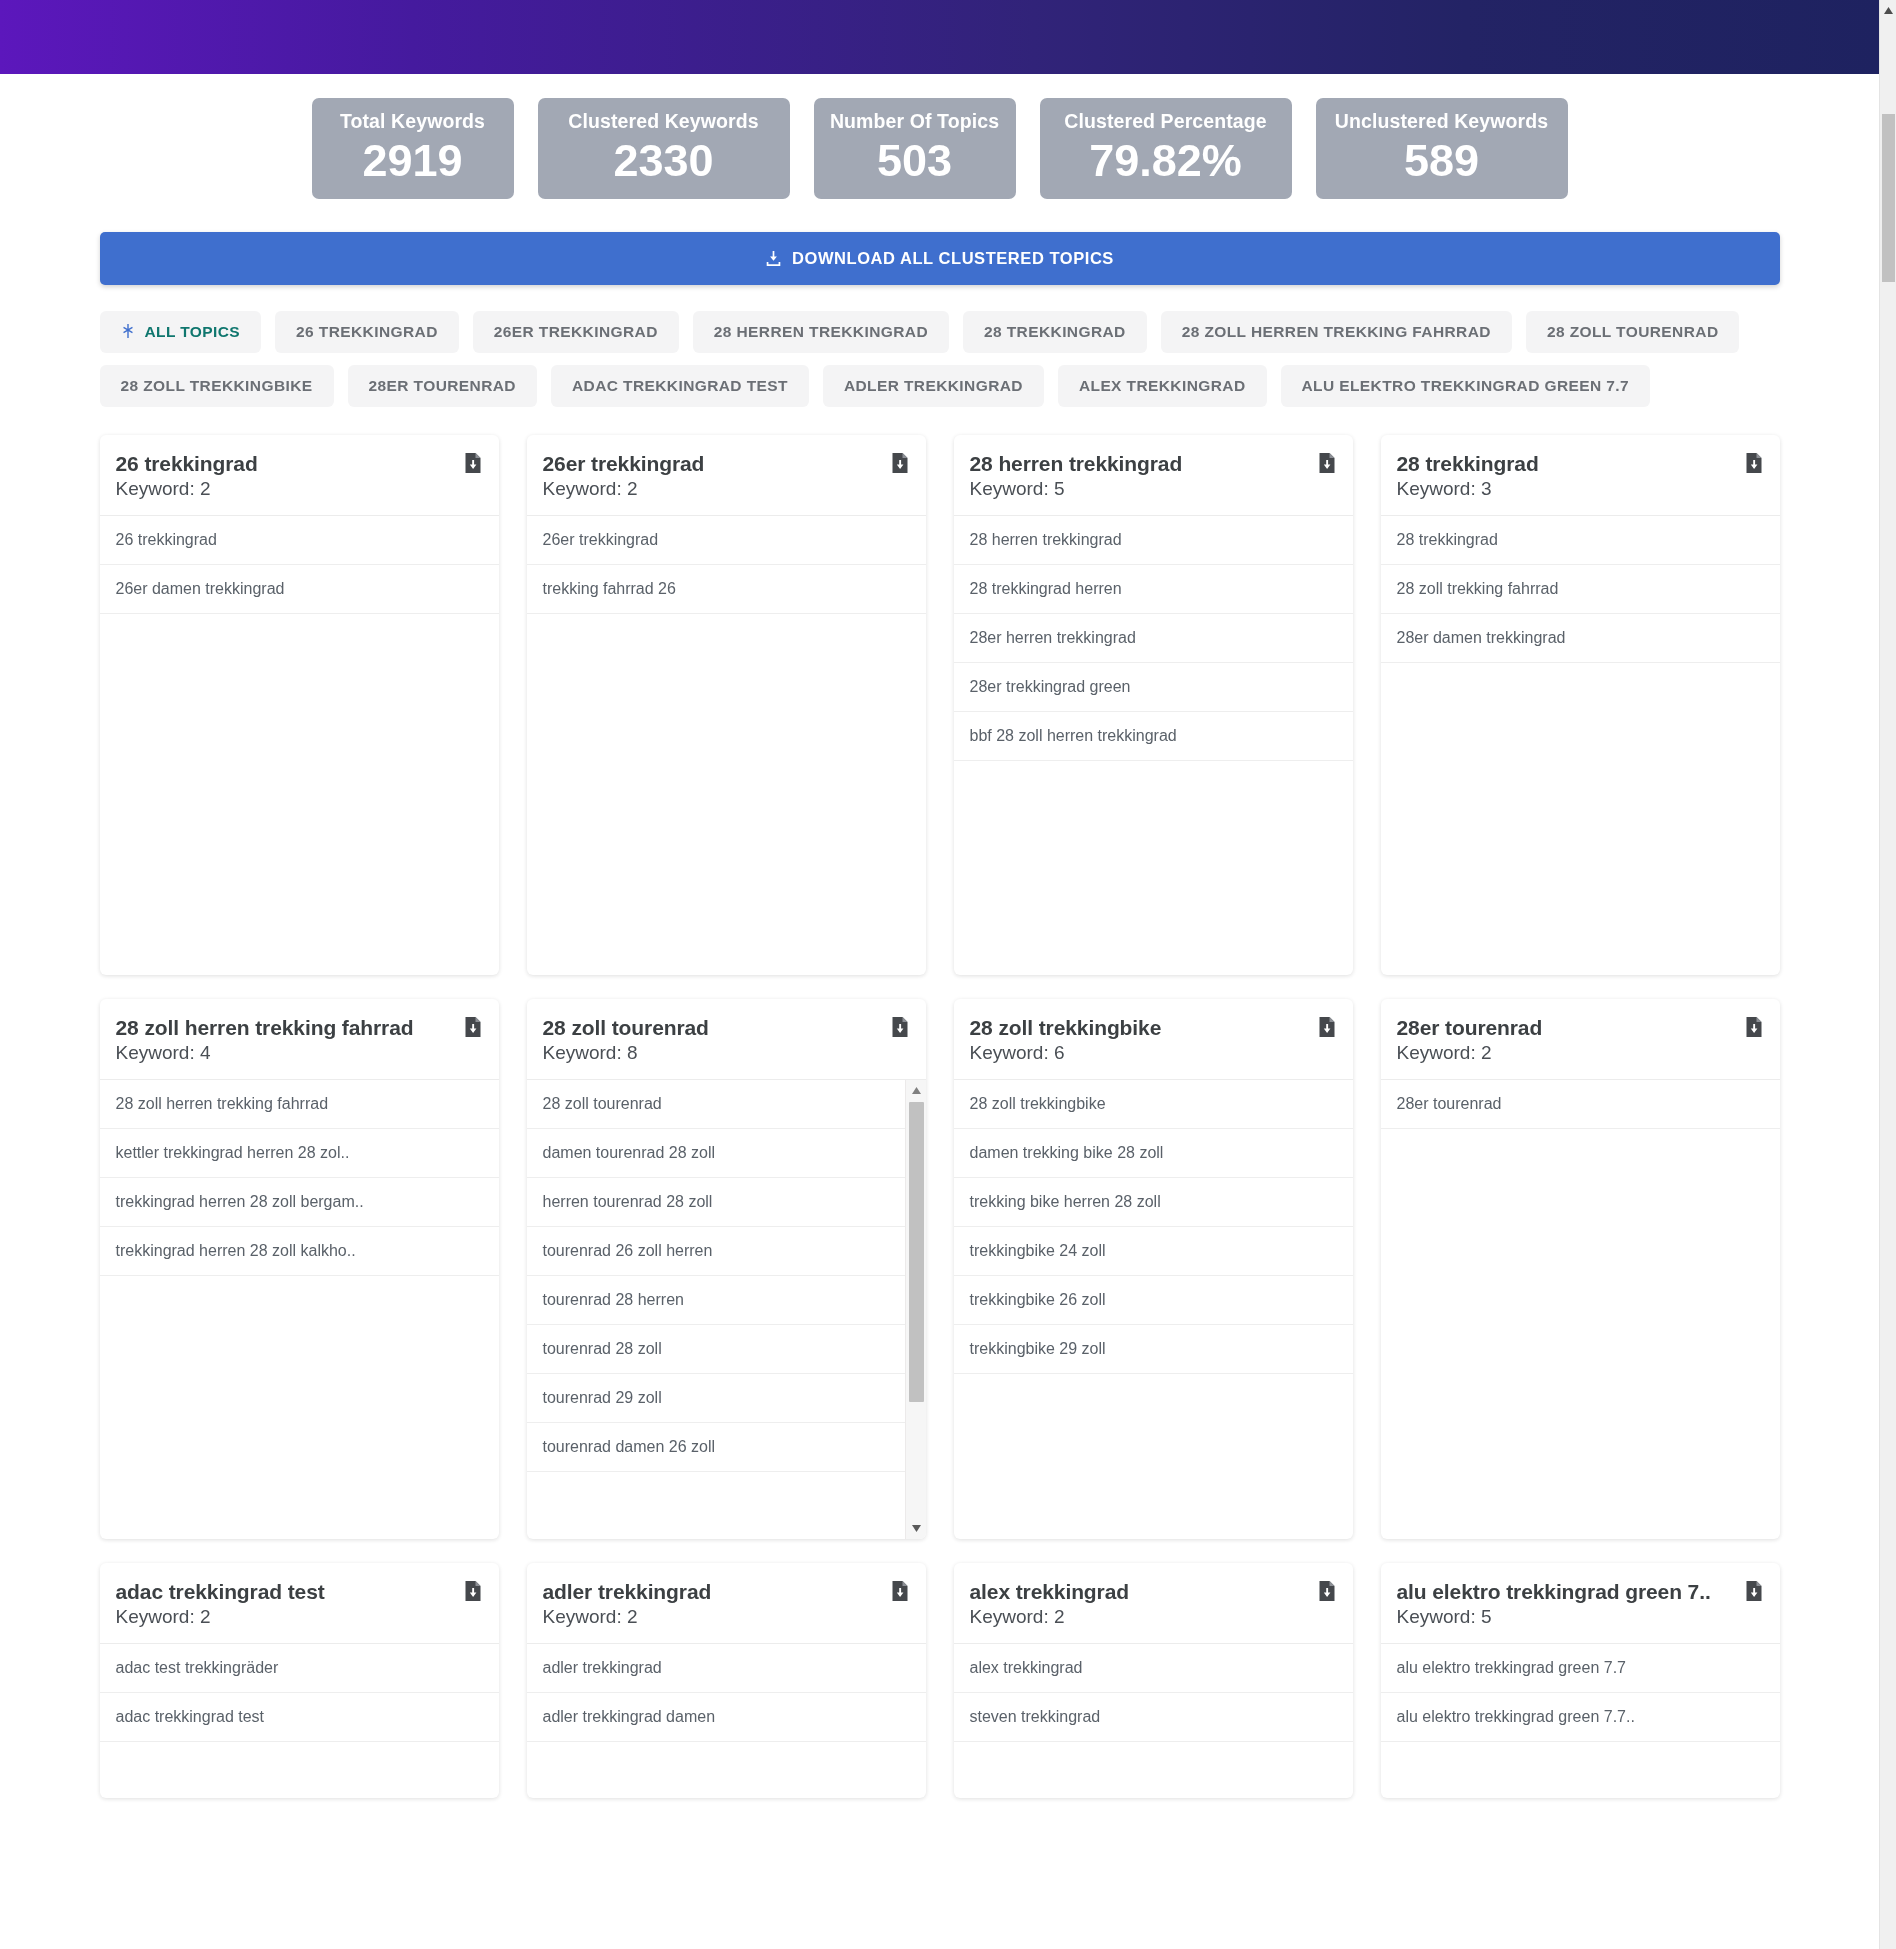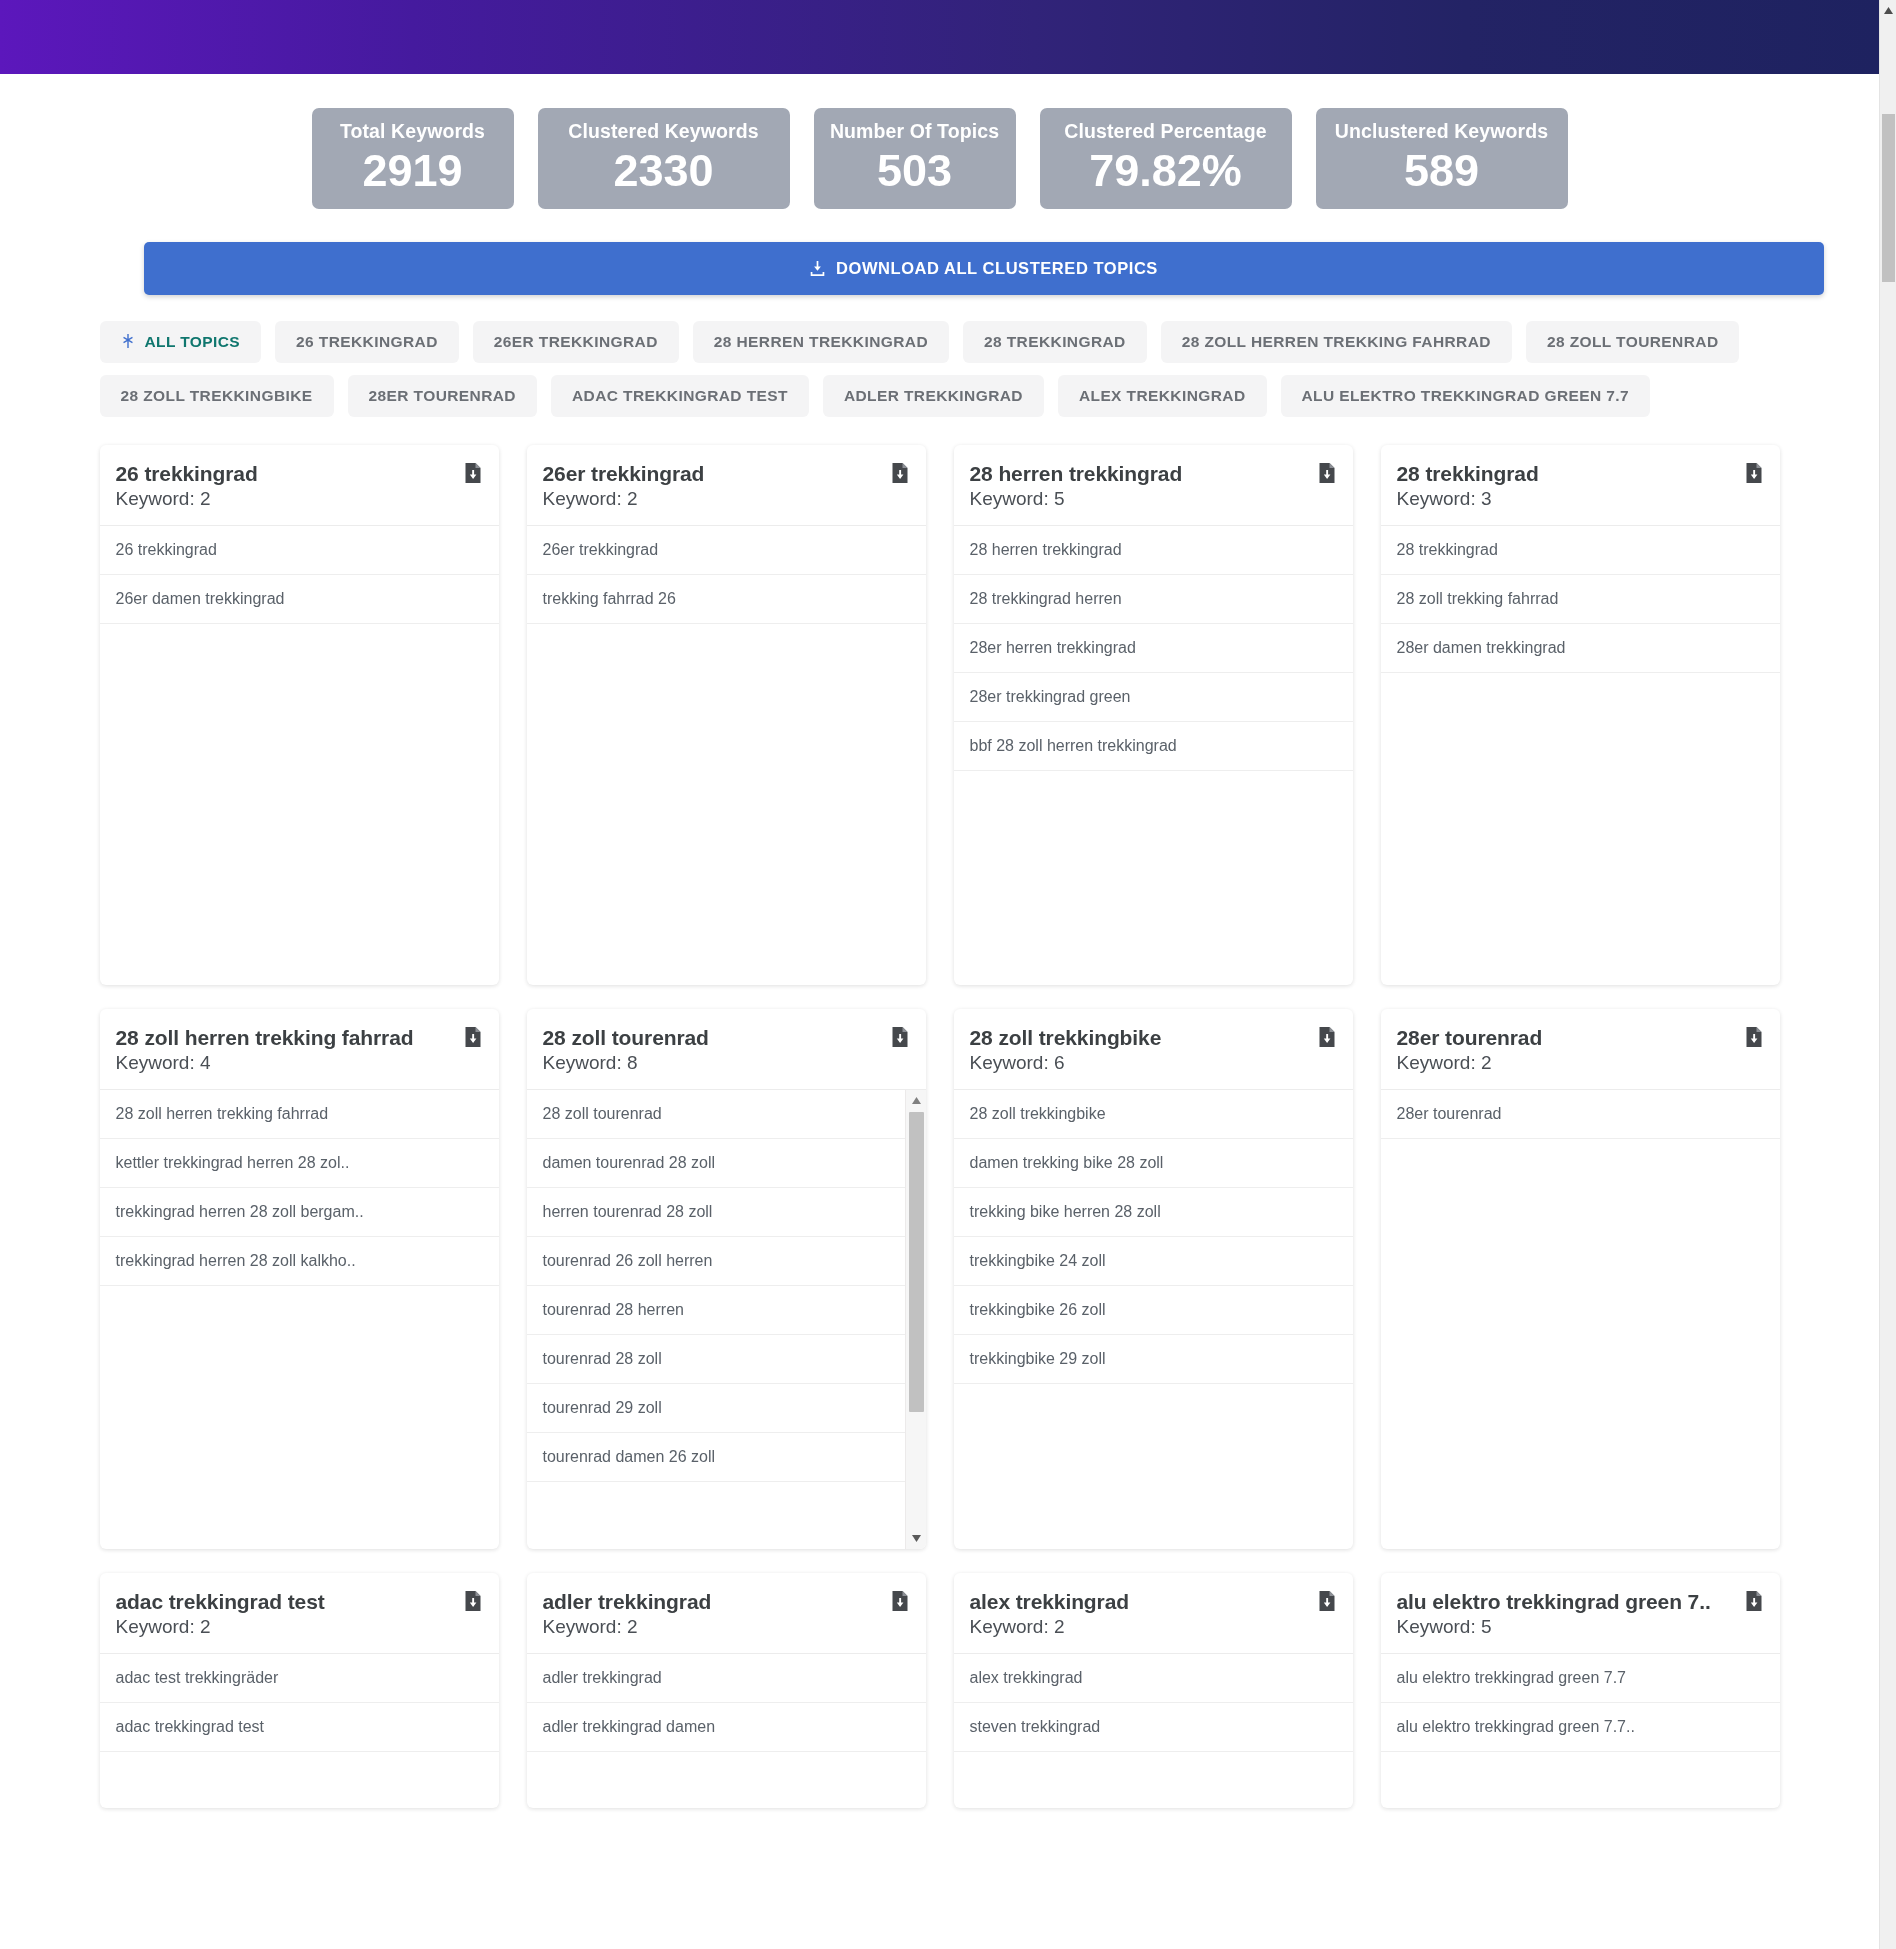--- a/index.html
+++ b/index.html
@@ -25,21 +25,21 @@
     width: 1879px;
     height: 1875px;
     background: #fff;
     position: relative;
     overflow: hidden;
   }
 
   .container {
     width: 1680px;
     margin: 0 auto;
-    padding-top: 34px;
+    padding-top: 24px;
   }
 
   
   .stats {
     display: flex;
     justify-content: center;
     gap: 24px;
   }
   .stat-card {
     background: #a2a8b4;
@@ -81,21 +81,20 @@
     font-weight: bold;
     letter-spacing: .55px;
     text-transform: uppercase;
     display: flex;
     align-items: center;
     justify-content: center;
     gap: 10px;
     cursor: pointer;
     box-shadow: 0 2px 5px rgba(0,0,0,.18);
     font-family: "Liberation Sans", sans-serif;
-    margin-left: 44px;
   }
   .dl-ico { display:inline-flex; align-items:center; }
 
   
   .chips {
     margin-top: 26px;
     display: flex;
     flex-wrap: wrap;
     gap: 12px 14px;
   }

